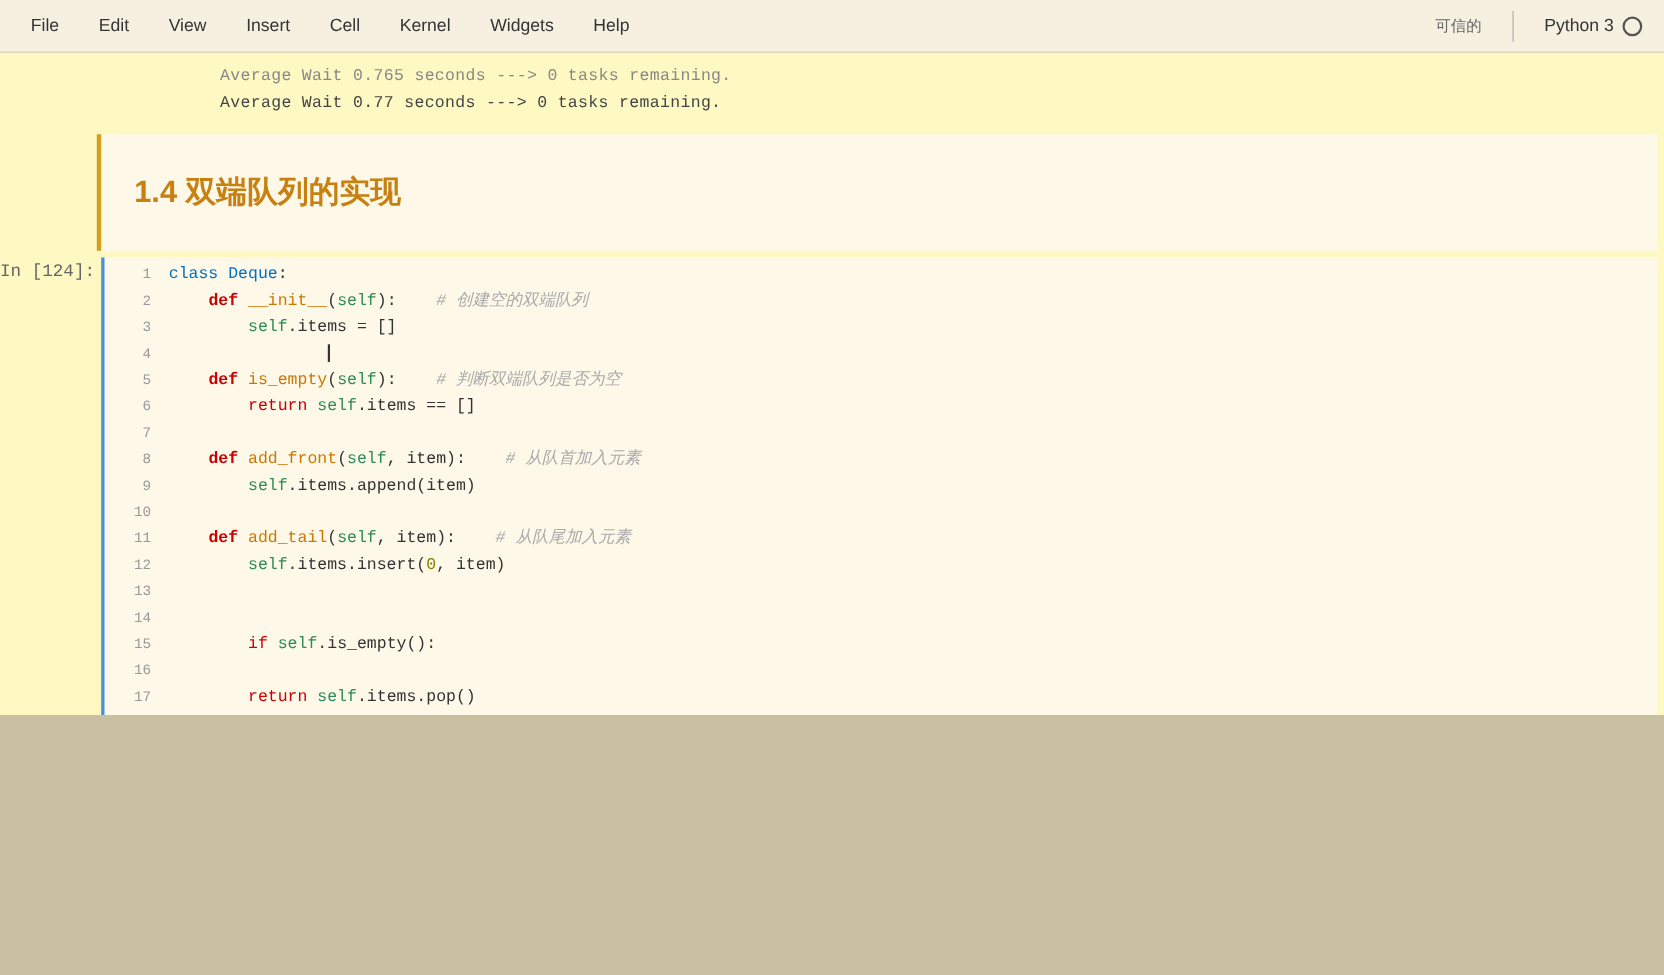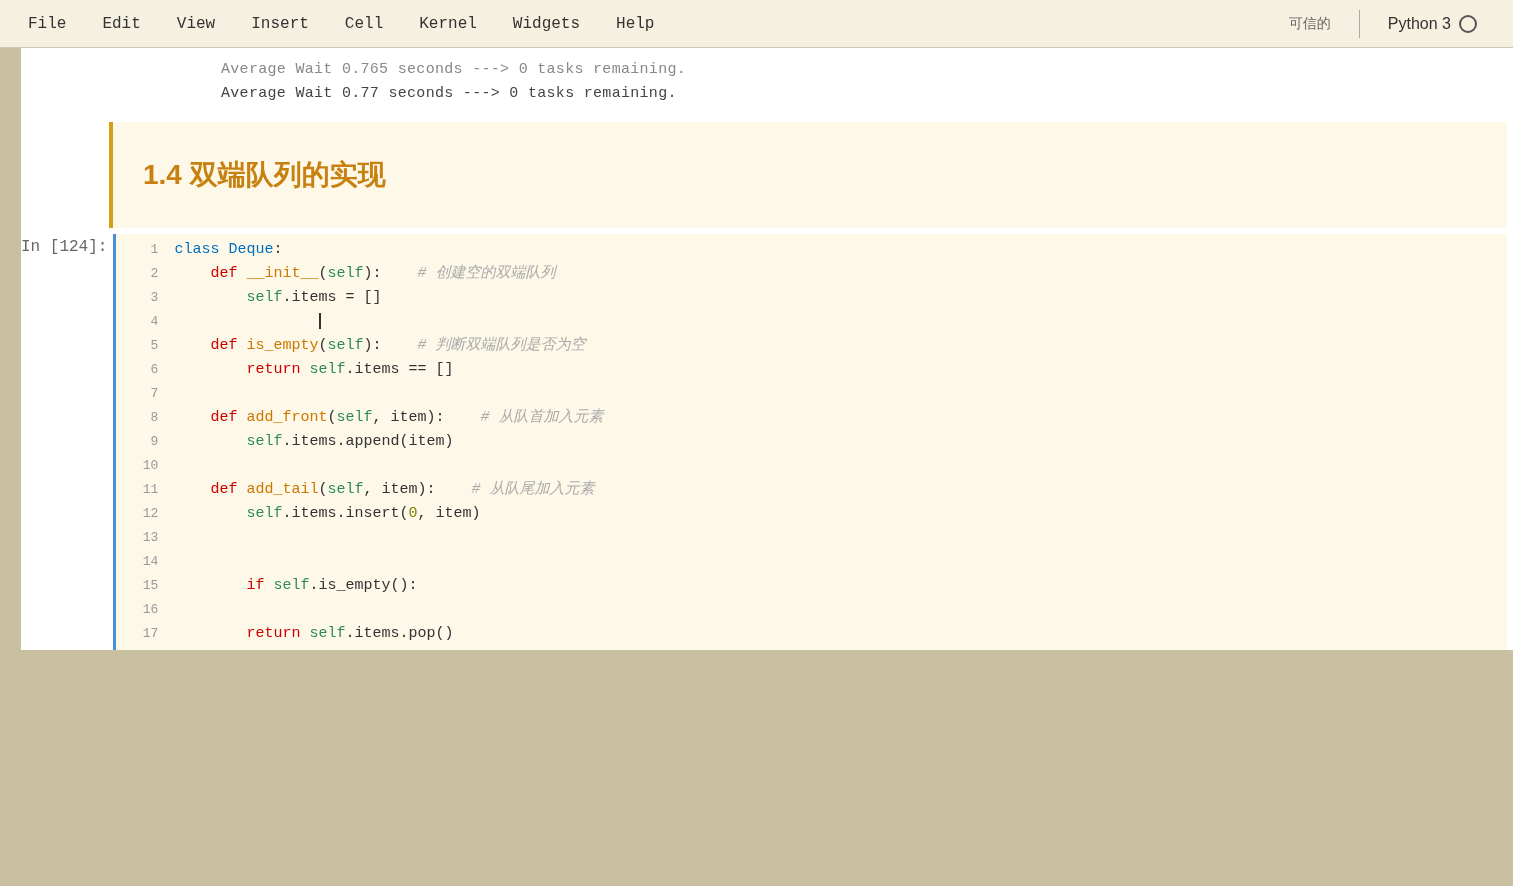--- a/index.html
+++ b/index.html
@@ -20,31 +20,31 @@
       padding: 6px 0;
       height: 48px;
     }
     .menubar-items {
       display: flex;
       flex: 1;
       padding-left: 20px;
       gap: 20px;
     }
     .menubar-item {
-      font-family: Liberation Mono, monospace;
+      font-family: Liberation Sans, sans-serif;
       font-size: 16px;
       color: #333;
       cursor: pointer;
       padding: 4px 8px;
     }
     .menubar-right {
       display: flex;
       align-items: center;
       gap: 28px;
-      padding-right: 36px;
+      padding-right: 20px;
     }
     .trusted-label {
       font-family: Arial, sans-serif;
       font-size: 14px;
       color: #666;
     }
     .kernel-info {
       font-family: Arial, sans-serif;
       font-size: 16px;
       color: #333;
@@ -60,23 +60,22 @@
       display: inline-block;
     }
     .separator {
       width: 1px;
       height: 28px;
       background-color: #aaa;
     }
 
     
     .main-content {
-      background-color: #ffffff;
+      background-color: #fef9c3;
       padding: 0;
-      margin-left: 21px;
     }
 
     
     .output-area {
       padding: 10px 20px 10px 200px;
       font-family: 'Courier New', Courier, monospace;
       font-size: 15px;
       color: #333;
       line-height: 1.6;
     }
@@ -145,21 +144,21 @@
     }
     .line-content {
       font-family: 'Courier New', Courier, monospace;
       font-size: 15px;
       white-space: pre;
       color: #333;
     }
 
     
     .kw-class { color: #0070c0; }
-    .kw-def { color: #cc0000; }
+    .kw-def { color: #cc0000; font-weight: bold; }
     .kw-return { color: #cc0000; }
     .kw-if { color: #cc0000; }
     .kw-raise { color: #cc0000; }
     .kw-str { color: #008080; }
     .kw-num { color: #808000; }
     .comment-zh { color: #aaaaaa; font-style: italic; }
     .class-name { color: #0070c0; }
     .func-name { color: #cc7700; }
     .param { color: #2e8b57; }
 

